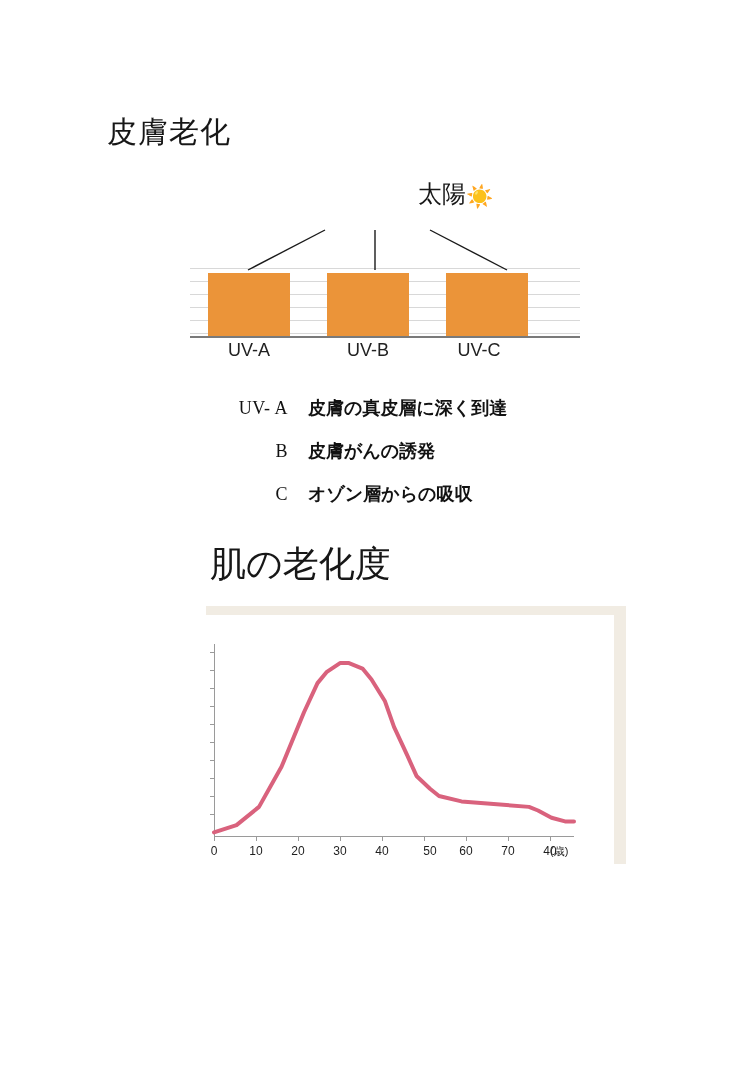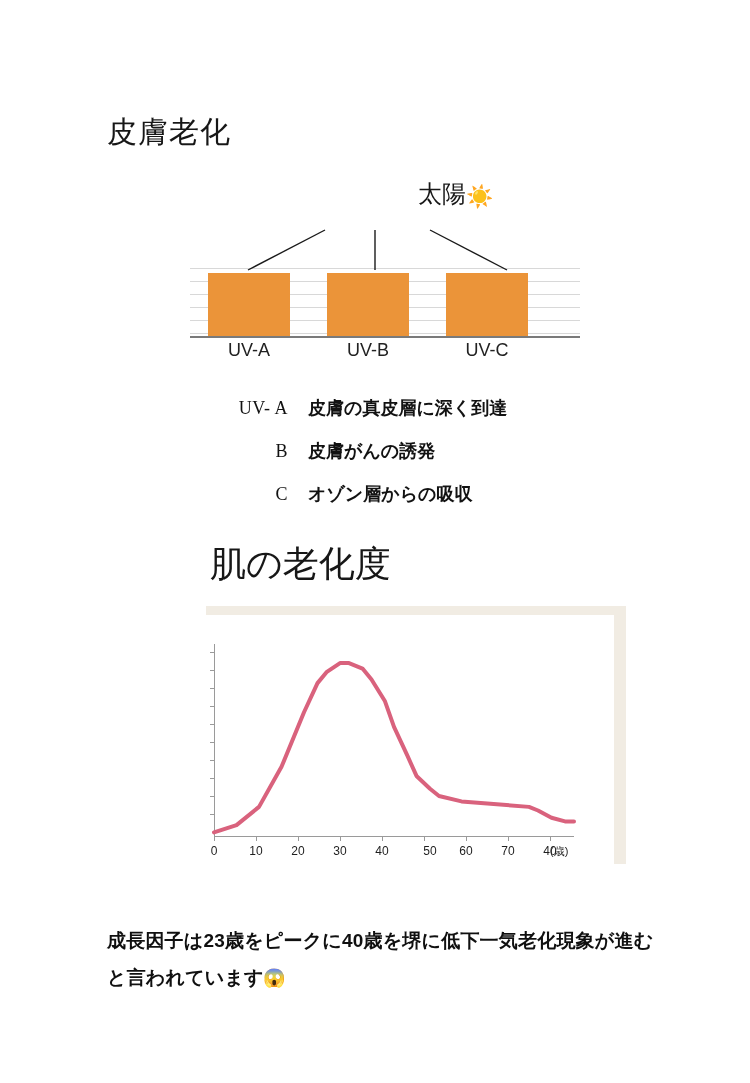--- a/index.html
+++ b/index.html
@@ -97,21 +97,21 @@
     position: absolute;
     top: 112px;
     font-size: 18px;
     color: #222;
     text-align: center;
     width: 90px;
     font-family: "Liberation Sans", sans-serif;
   }
   .uv-axis-label.a { left: 14px; }
   .uv-axis-label.b { left: 133px; }
-  .uv-axis-label.c { left: 252px; }
+  .uv-axis-label.c { left: 244px; }
 
   
   .uv-legend {
     position: absolute;
     left: 196px;
     top: 388px;
     width: 430px;
   }
   .uv-legend-row {
     display: flex;
@@ -342,17 +342,14 @@
       <div class="x-tick-label" style="left:336px">40</div>
 
       <div class="x-unit">(歳)</div>
 
       <svg class="curve-svg" viewBox="0 0 360 200" preserveAspectRatio="none">
         <polyline id="aging-curve-path" fill="none" stroke="#d9627d" stroke-width="4" stroke-linejoin="round" stroke-linecap="round" points="0.00,188.36 22.50,181.08 45.00,162.88 67.50,122.84 90.00,68.24 103.50,39.12 112.50,28.20 126.00,19.10 135.00,19.10 148.50,24.56 157.50,35.48 171.00,57.32 180.00,82.80 193.50,111.92 202.50,131.94 216.00,144.68 225.00,151.96 247.50,157.42 270.00,159.24 292.50,161.06 315.00,162.88 324.00,166.52 337.50,173.80 351.00,177.44 360.00,177.44"></polyline>
       </svg>
     </div>
   </div>
 
-  <div class="caption">
-    <span>成長因子は23歳をピークに40歳を堺に低下一気老化現象が進むと言われています</span><span class="emoji">😱</span>
-  </div>
 
 </div>
 
 </body></html>

